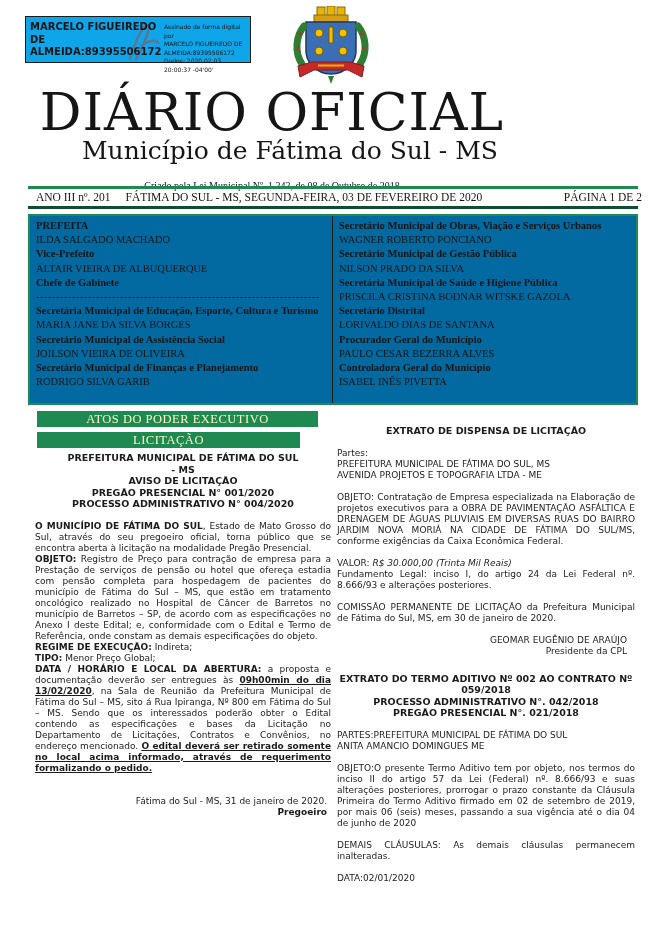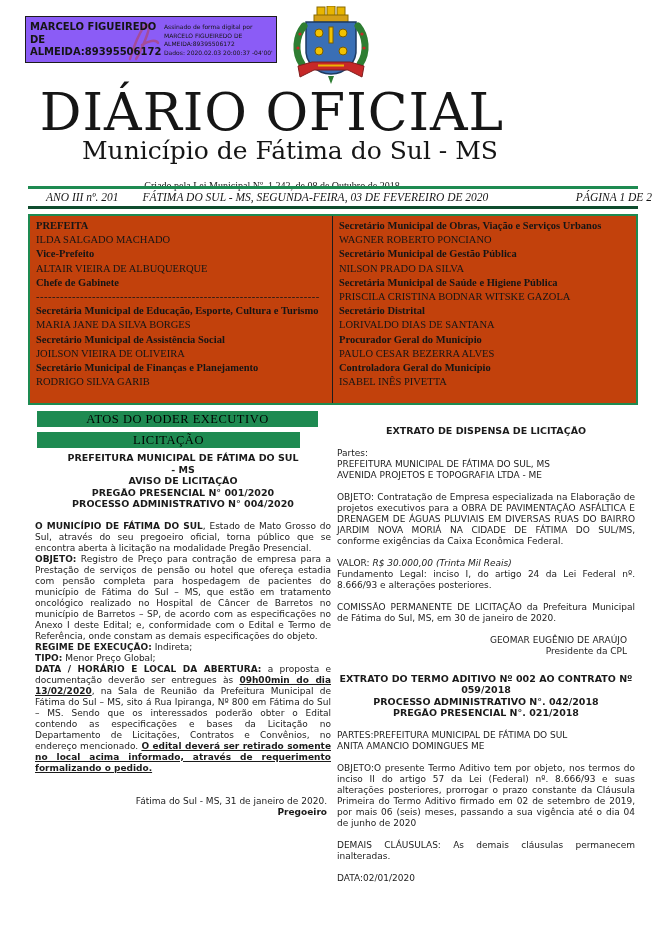--- a/index.html
+++ b/index.html
@@ -2,57 +2,57 @@
 <html><head>
 <meta charset="utf-8">
 <style>
   html,body{margin:0;padding:0;}
   body{
     width:661px;height:935px;position:relative;background:#ffffff;
     font-family:"Liberation Serif",serif;color:#151515;overflow:hidden;
   }
   
   .sig-box{
-    position:absolute;left:25px;top:16px;width:252px;height:47px;
-    border:1.5px solid #1c1c1c;display:flex;box-sizing:border-box;background:#8b5cf6;
+    position:absolute;left:25px;top:16px;width:226px;height:47px;
+    border:1.5px solid #1c1c1c;display:flex;box-sizing:border-box;background:#0ea5e9;
   }
   .sig-flourish{position:absolute;left:96px;top:2px;opacity:.45;}
   .sig-name{
     width:130px;font-family:"DejaVu Sans",sans-serif;font-weight:bold;
     font-size:10px;line-height:12.5px;padding:4px 0 0 4px;position:relative;
   }
   .sig-details{
     flex:1;font-family:"DejaVu Sans",sans-serif;font-size:6px;line-height:8.5px;
     padding:6px 2px 0 4px;position:relative;
   }
   
   .crest{position:absolute;left:292px;top:6px;}
   .masthead{position:absolute;top:86px;left:0;width:544px;text-align:center;}
   .mast-title{font-family:"DejaVu Serif",serif;font-size:52px;line-height:52px;letter-spacing:1px;}
   .mast-muni{font-family:"DejaVu Serif",serif;font-size:25px;line-height:27px;margin-top:-1px;margin-left:36px;}
   .mast-law{font-family:Liberation Serif, serif;font-size:10px;line-height:15px;margin-top:14px;}
   .rule-green{position:absolute;left:28px;width:610px;height:3px;background:#1E8A51;}
   .rule-dark{position:absolute;left:28px;width:610px;height:2.5px;background:#0E4D2E;}
   .edition-row{
-    position:absolute;top:190px;left:46px;width:606px;display:flex;gap:24px;
-    font-size:11.5px;line-height:14px;font-style:italic;
+    position:absolute;top:190px;left:36px;width:606px;display:flex;gap:15px;
+    font-size:11.5px;line-height:14px;
   }
   .edition-row .page{margin-left:auto;}
   
   .officials{
     position:absolute;top:214px;left:28px;width:610px;height:191px;
-    border:2.5px solid #1E8A51;box-sizing:border-box;display:flex;background:#c2410c;
+    border:2.5px solid #1E8A51;box-sizing:border-box;display:flex;background:#0369a1;
   }
   .off-col{width:50%;box-sizing:border-box;padding:3px 6px 0 6px;font-size:10.5px;line-height:14.2px;}
   .off-col-left{border-right:1.5px solid #1c1c1c;}
   .off-role{font-weight:bold;}
   .off-dashes{white-space:nowrap;overflow:hidden;letter-spacing:.5px;}
   
   .bar{
-    position:absolute;background:#1E8A51;color:#000000;text-align:center;
+    position:absolute;background:#1E8A51;color:#fef9c3;text-align:center;
     font-size:12.5px;height:16px;line-height:16px;letter-spacing:.5px;
   }
   .bar-executive{left:37px;top:411px;width:281px;}
   .bar-bidding{left:37px;top:432px;width:263px;}
   
   .colL{position:absolute;left:35px;top:452px;width:296px;}
   .colR{position:absolute;left:337px;top:425px;width:298px;}
   .colL,.colR{font-family:"DejaVu Sans",sans-serif;font-size:9px;line-height:11px;color:#1b1b1b;}
   .c-head{text-align:center;font-weight:bold;font-size:9.5px;line-height:11.5px;}
   .just{text-align:justify;margin:0;}

